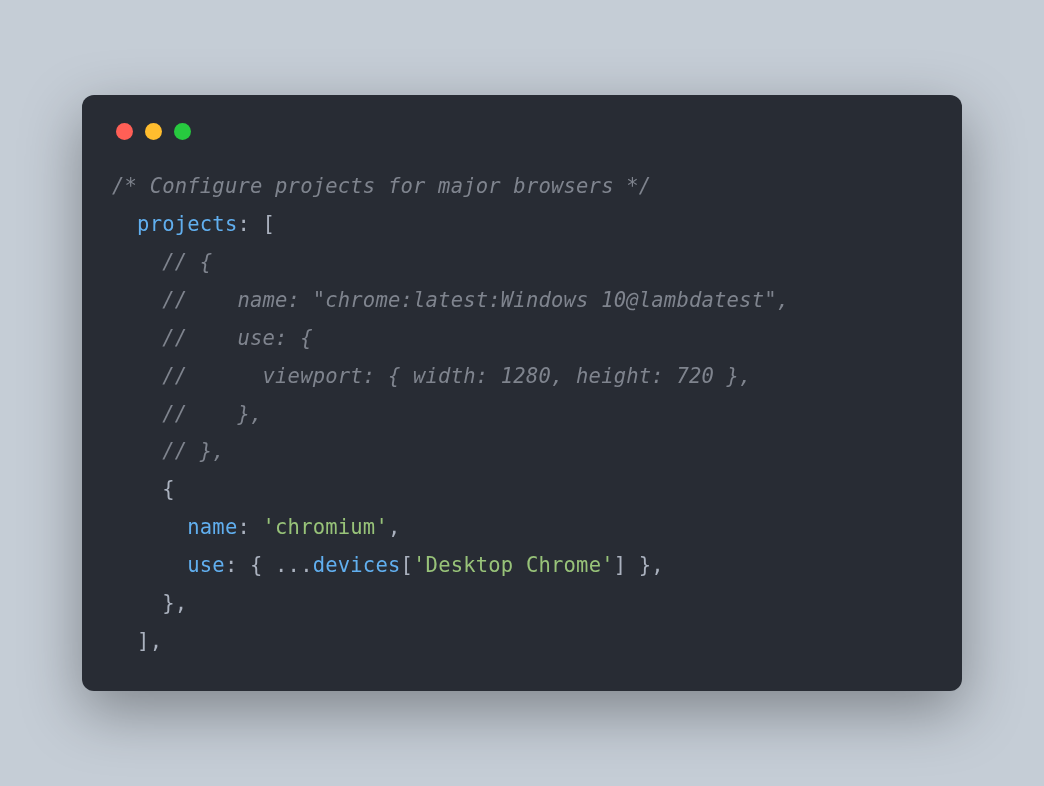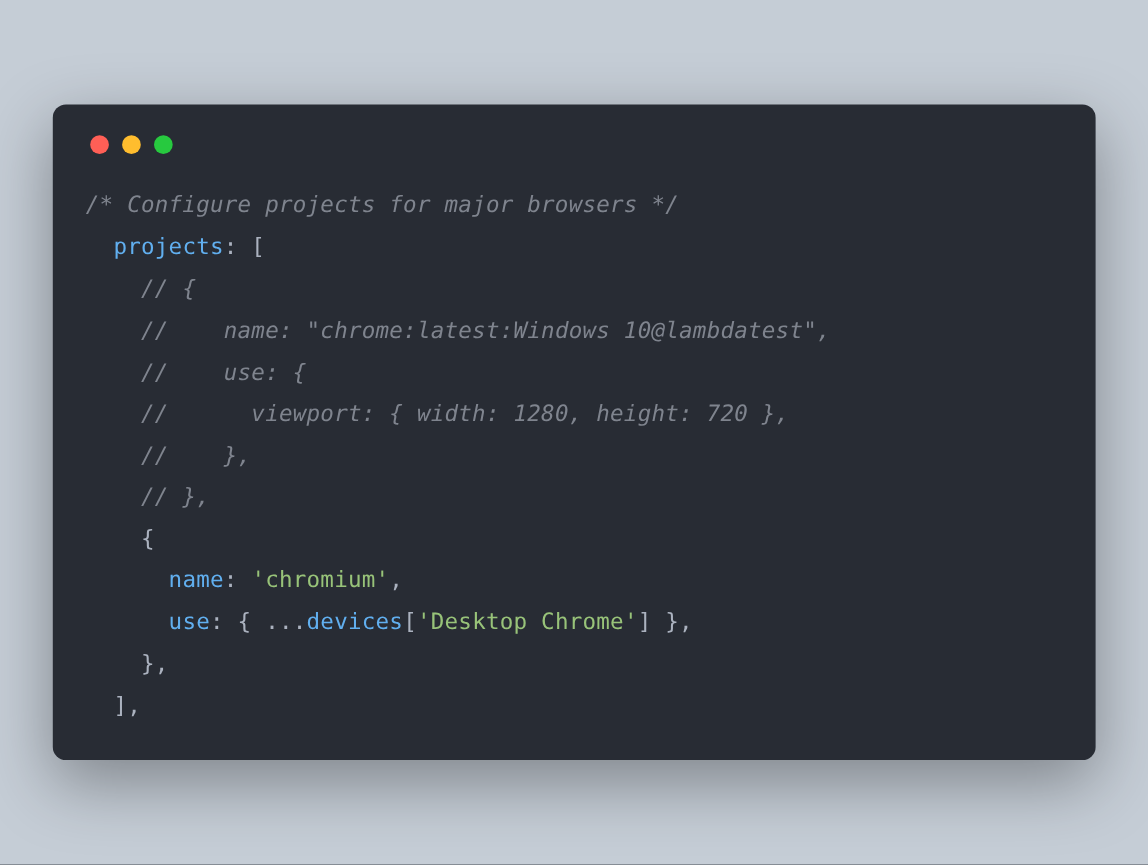--- a/index.html
+++ b/index.html
@@ -11,21 +11,21 @@
       background: #c5cdd6;
       width: 1044px;
       height: 786px;
       display: flex;
       align-items: center;
       justify-content: center;
       font-family: 'Menlo', 'Monaco', 'Consolas', monospace;
     }
     .window {
       background: #282c34;
-      width: 948px;
+      width: 880px;
       border-radius: 12px;
       box-shadow: 0 20px 60px rgba(0,0,0,0.35);
       padding: 24px 30px 30px 30px;
     }
     .traffic-lights {
       display: flex;
       gap: 12px;
       margin-bottom: 28px;
       padding-left: 4px;
       padding-top: 4px;

